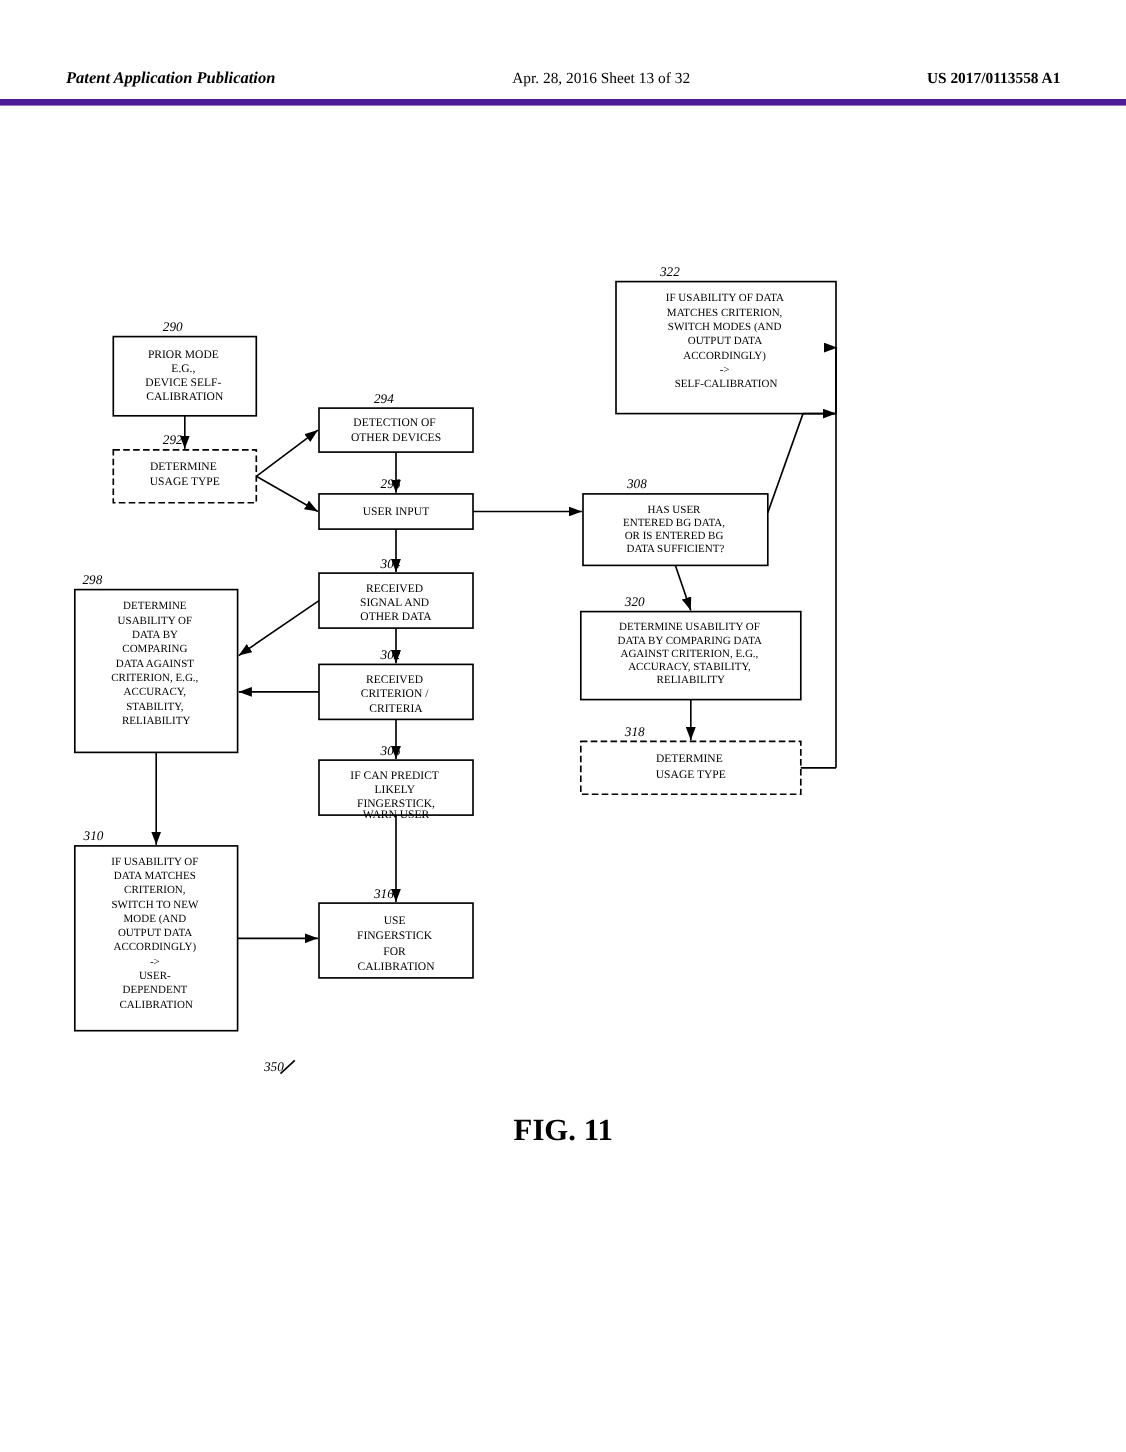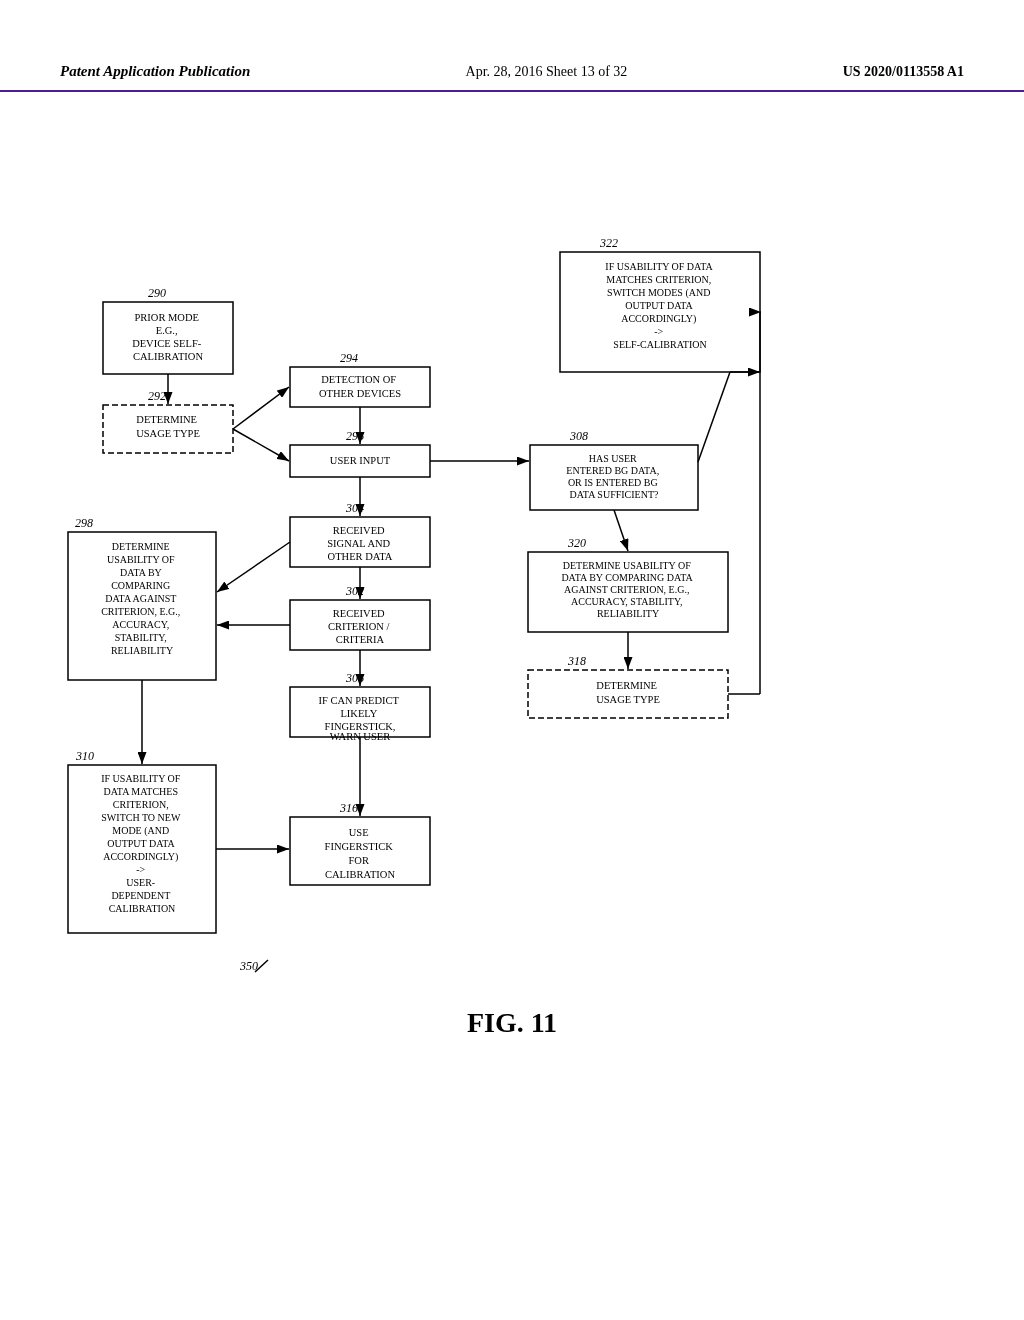--- a/index.html
+++ b/index.html
@@ -10,21 +10,21 @@
       min-height: 1320px;
       position: relative;
       overflow: hidden;
     }
 
     .page-header {
       display: flex;
       justify-content: space-between;
       align-items: baseline;
       padding: 28px 60px 10px 60px;
-      border-bottom: 2px solid #4c1d95;
+      border-bottom: 6px solid #4c1d95;
     }
 
     .header-left {
       font-weight: bold;
       font-size: 15px;
       font-style: italic;
     }
 
     .header-center {
       font-size: 14px;
@@ -50,21 +50,21 @@
       width: 100%;
       height: 1200px;
     }
   </style>
 </head>
 <body>
 
 <div class="page-header">
   <span class="header-left">Patent Application Publication</span>
   <span class="header-center">Apr. 28, 2016  Sheet 13 of 32</span>
-  <span class="header-right">US 2020/0113558 A1</span>
+  <span class="header-right">US 2017/0113558 A1</span>
 </div>
 
 <div class="diagram-area">
   <svg class="diagram" viewBox="0 0 1024 1200">
     <defs>
       <marker id="arrowhead" markerWidth="8" markerHeight="6" refX="8" refY="3" orient="auto">
         <polygon points="0 0, 8 3, 0 6" fill="#000"></polygon>
       </marker>
     </defs>
 

